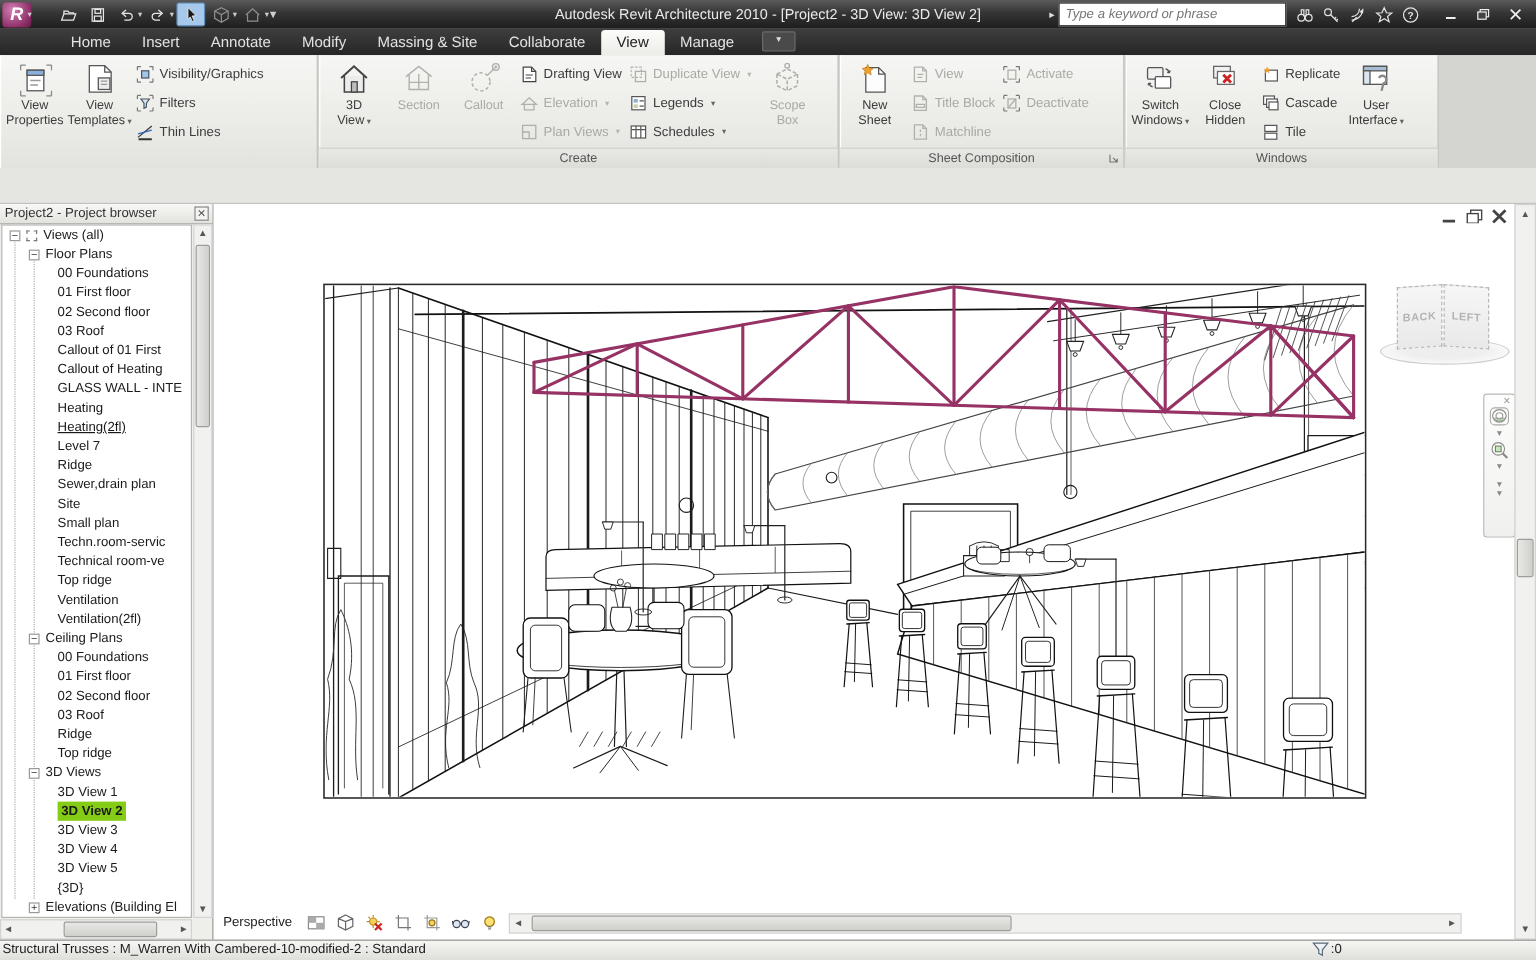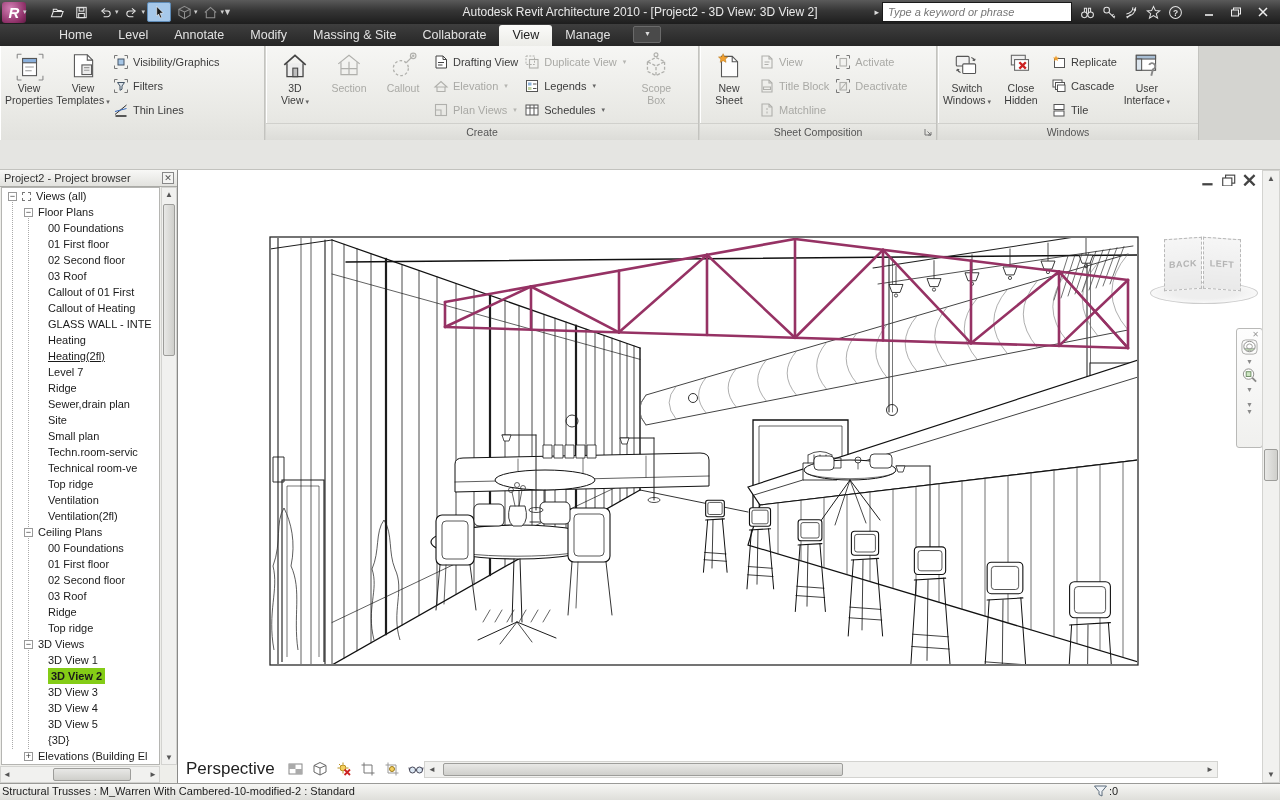--- a/index.html
+++ b/index.html
@@ -104,21 +104,21 @@
 
   
   #navbar{position:absolute;left:1058px;top:158px;width:27px;height:120px;background:linear-gradient(#fdfdfd,#f0f0ee);
     border:1px solid #b9b9b7;border-radius:3px;display:flex;flex-direction:column;align-items:center;box-sizing:border-box;}
   #navbar .nvx{align-self:flex-end;color:#999;font-size:8px;margin:1px 3px 0 0;}
   #navbar svg{width:17px;height:17px;}
   #navbar .nvd{color:#8a8a8a;font-size:7px;margin:2px 0;}
 
   
   #viewbar{position:absolute;left:8px;top:588px;height:22px;display:flex;align-items:center;gap:7px;}
-  #viewbar .vlabel{font-size:17px;color:#222;margin-right:6px;}
+  #viewbar .vlabel{font-size:11px;color:#222;margin-right:6px;}
   .vcbico{width:16px;height:16px;}
   .vcbico svg{width:16px;height:16px;}
 
   
   #statusbar{left:0;top:783px;width:1280px;height:17px;background:linear-gradient(#f6f6f4,#dededa);
     border-top:1px solid #9a9a97;box-sizing:border-box;font-size:11px;color:#1c1c1c;}
   #statustext{position:absolute;left:2px;top:1px;}
   #statusfilter{position:absolute;left:1093px;top:0px;display:flex;align-items:center;gap:1px;}
   #statusfilter svg{width:15px;height:14px;}
 </style>
@@ -235,21 +235,21 @@
             <path d="M2 1 L10 9 M10 1 L2 9" stroke="#eee" stroke-width="1.5" fill="none"></path>
           </svg>
         </div>
     </div>
   </div>
 </div>
 
 <div class="abs" id="tabrow">
   <div id="tabs" style="display:flex;align-items:flex-end;">
       <div class="tab">Home</div>
-      <div class="tab">Level</div>
+      <div class="tab">Insert</div>
       <div class="tab">Annotate</div>
       <div class="tab">Modify</div>
       <div class="tab">Massing &amp; Site</div>
       <div class="tab">Collaborate</div>
       <div class="tab active">View</div>
       <div class="tab">Manage</div>
     </div>
   <div id="tabstate">▼</div>
 </div>
 

